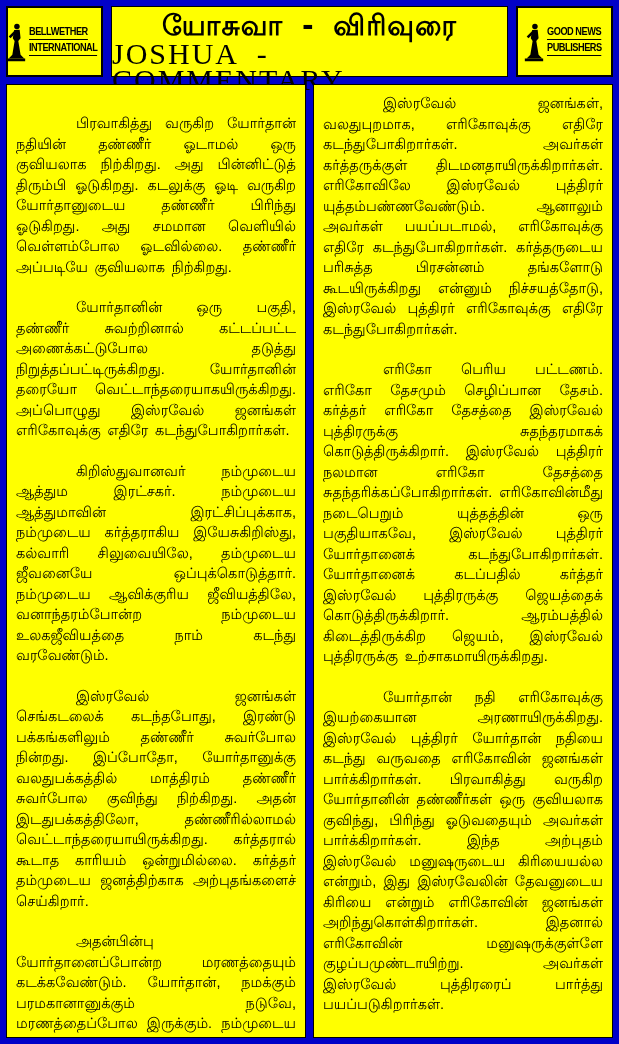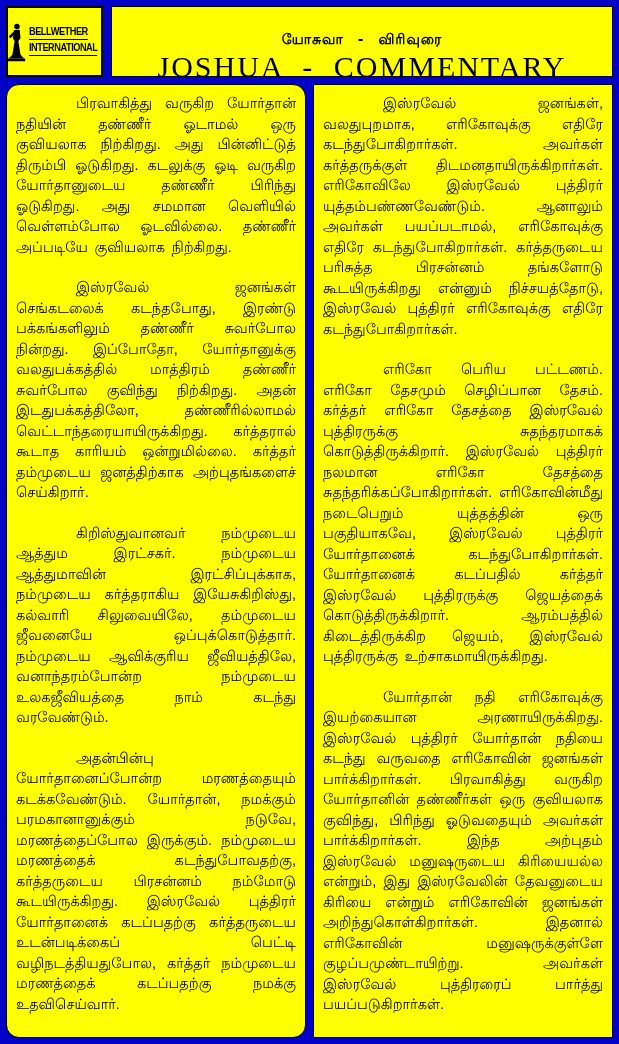--- a/index.html
+++ b/index.html
@@ -57,21 +57,21 @@
     border: 1px solid #000;
     display: flex;
     flex-direction: column;
     align-items: center;
     justify-content: center;
     gap: 3px;
   }
   .title-tamil {
     font-family: "DejaVu Sans", sans-serif;
     font-weight: bold;
-    font-size: 14px;
+    font-size: 28px;
     line-height: 24px;
     letter-spacing: 1px;
     word-spacing: 8px;
     margin-top: 24px;
   }
   .title-english {
     font-family: "Liberation Serif", "DejaVu Serif", serif;
     font-size: 30px;
     line-height: 26px;
     letter-spacing: 2px;
@@ -84,21 +84,21 @@
     flex: 1;
     min-height: 0;
   }
   .text-column {
     flex: 1;
     background: #FFFF00;
     border: 1px solid #000;
     padding: 8px 9px 6px 9px;
     overflow: hidden;
   }
-  .text-column.left { padding-top: 8px; border-radius: 13px; }
+  .text-column.left { padding-top: 28px; }
   .text-column p {
     margin: 0 0 20px 0;
     font-size: 14.5px;
     line-height: 20.5px;
     text-align: justify;
     text-indent: 60px;
     word-spacing: 2.5px;
   }
 </style>
 </head>
@@ -121,29 +121,44 @@
         <span class="logo-line">BELLWETHER</span>
         <span class="logo-line">INTERNATIONAL</span>
       </div>
     </div>
 
     <div class="title-cell">
       <div class="title-tamil">யோசுவா  -  விரிவுரை</div>
       <div class="title-english">JOSHUA -  COMMENTARY</div>
     </div>
 
+    <div class="logo-cell">
+      <svg class="logo-figure" width="22" height="44" viewBox="0 0 24 44" aria-hidden="true">
+        <g fill="#000">
+          <circle cx="13" cy="5" r="3"></circle>
+          <path d="M10 9 L16 8.5 L17 18 L14.5 21 L17 36 L21 40 L4 40 L8 36 L10.5 21 L8.5 18 Z"></path>
+          <path d="M10 10 L4 16 L6 18 L11 13 Z"></path>
+          <rect x="2" y="40" width="20" height="3"></rect>
+        </g>
+      </svg>
+      <div class="logo-text">
+        <span class="logo-line">GOOD NEWS</span>
+        <span class="logo-line">PUBLISHERS</span>
+      </div>
+    </div>
 
   </div>
 
   <div class="body-row">
 
     <div class="text-column left">
       <p>பிரவாகித்து வருகிற யோர்தான் நதியின் தண்ணீர் ஓடாமல் ஒரு குவியலாக நிற்கிறது. அது பின்னிட்டுத் திரும்பி ஓடுகிறது. கடலுக்கு ஓடி வருகிற யோர்தானுடைய தண்ணீர் பிரிந்து ஓடுகிறது. அது சமமான வெளியில் வெள்ளம்போல ஓடவில்லை. தண்ணீர் அப்படியே குவியலாக நிற்கிறது.</p>
+      <p>யோர்தானின் ஒரு பகுதி, தண்ணீர் சுவற்றினால் கட்டப்பட்ட அணைக்கட்டுபோல தடுத்து நிறுத்தப்பட்டிருக்கிறது. யோர்தானின் தரையோ வெட்டாந்தரையாகயிருக்கிறது. அப்பொழுது இஸ்ரவேல் ஜனங்கள் எரிகோவுக்கு எதிரே கடந்துபோகிறார்கள்.</p>
+      <p>கிறிஸ்துவானவர் நம்முடைய ஆத்தும இரட்சகர். நம்முடைய ஆத்துமாவின் இரட்சிப்புக்காக, நம்முடைய கர்த்தராகிய இயேசுகிறிஸ்து, கல்வாரி சிலுவையிலே, தம்முடைய ஜீவனையே ஒப்புக்கொடுத்தார். நம்முடைய ஆவிக்குரிய ஜீவியத்திலே, வனாந்தரம்போன்ற நம்முடைய உலகஜீவியத்தை நாம் கடந்து வரவேண்டும்.</p>
       <p>இஸ்ரவேல் ஜனங்கள் செங்கடலைக் கடந்தபோது, இரண்டு பக்கங்களிலும் தண்ணீர் சுவர்போல நின்றது. இப்போதோ, யோர்தானுக்கு வலதுபக்கத்தில் மாத்திரம் தண்ணீர் சுவர்போல குவிந்து நிற்கிறது. அதன் இடதுபக்கத்திலோ, தண்ணீரில்லாமல் வெட்டாந்தரையாயிருக்கிறது. கர்த்தரால் கூடாத காரியம் ஒன்றுமில்லை. கர்த்தர் தம்முடைய ஜனத்திற்காக அற்புதங்களைச் செய்கிறார்.</p>
-      <p>கிறிஸ்துவானவர் நம்முடைய ஆத்தும இரட்சகர். நம்முடைய ஆத்துமாவின் இரட்சிப்புக்காக, நம்முடைய கர்த்தராகிய இயேசுகிறிஸ்து, கல்வாரி சிலுவையிலே, தம்முடைய ஜீவனையே ஒப்புக்கொடுத்தார். நம்முடைய ஆவிக்குரிய ஜீவியத்திலே, வனாந்தரம்போன்ற நம்முடைய உலகஜீவியத்தை நாம் கடந்து வரவேண்டும்.</p>
       <p>அதன்பின்பு யோர்தானைப்போன்ற மரணத்தையும் கடக்கவேண்டும். யோர்தான், நமக்கும் பரமகானானுக்கும் நடுவே, மரணத்தைப்போல இருக்கும். நம்முடைய மரணத்தைக் கடந்துபோவதற்கு, கர்த்தருடைய பிரசன்னம் நம்மோடு கூடயிருக்கிறது. இஸ்ரவேல் புத்திரர் யோர்தானைக் கடப்பதற்கு கர்த்தருடைய உடன்படிக்கைப் பெட்டி வழிநடத்தியதுபோல, கர்த்தர் நம்முடைய மரணத்தைக் கடப்பதற்கு நமக்கு உதவிசெய்வார்.</p>
     </div>
 
     <div class="text-column right">
       <p>இஸ்ரவேல் ஜனங்கள், வலதுபுறமாக, எரிகோவுக்கு எதிரே கடந்துபோகிறார்கள். அவர்கள் கர்த்தருக்குள் திடமனதாயிருக்கிறார்கள். எரிகோவிலே இஸ்ரவேல் புத்திரர் யுத்தம்பண்ணவேண்டும். ஆனாலும் அவர்கள் பயப்படாமல், எரிகோவுக்கு எதிரே கடந்துபோகிறார்கள். கர்த்தருடைய பரிசுத்த பிரசன்னம் தங்களோடு கூடயிருக்கிறது என்னும் நிச்சயத்தோடு, இஸ்ரவேல் புத்திரர் எரிகோவுக்கு எதிரே கடந்துபோகிறார்கள்.</p>
       <p>எரிகோ பெரிய பட்டணம். எரிகோ தேசமும் செழிப்பான தேசம். கர்த்தர் எரிகோ தேசத்தை இஸ்ரவேல் புத்திரருக்கு சுதந்தரமாகக் கொடுத்திருக்கிறார். இஸ்ரவேல் புத்திரர் நலமான எரிகோ தேசத்தை சுதந்தரிக்கப்போகிறார்கள். எரிகோவின்மீது நடைபெறும் யுத்தத்தின் ஒரு பகுதியாகவே, இஸ்ரவேல் புத்திரர் யோர்தானைக் கடந்துபோகிறார்கள். யோர்தானைக் கடப்பதில் கர்த்தர் இஸ்ரவேல் புத்திரருக்கு ஜெயத்தைக் கொடுத்திருக்கிறார். ஆரம்பத்தில் கிடைத்திருக்கிற ஜெயம், இஸ்ரவேல் புத்திரருக்கு உற்சாகமாயிருக்கிறது.</p>
       <p>யோர்தான் நதி எரிகோவுக்கு இயற்கையான அரணாயிருக்கிறது. இஸ்ரவேல் புத்திரர் யோர்தான் நதியை கடந்து வருவதை எரிகோவின் ஜனங்கள் பார்க்கிறார்கள். பிரவாகித்து வருகிற யோர்தானின் தண்ணீர்கள் ஒரு குவியலாக குவிந்து, பிரிந்து ஓடுவதையும் அவர்கள் பார்க்கிறார்கள். இந்த அற்புதம் இஸ்ரவேல் மனுஷருடைய கிரியையல்ல என்றும், இது இஸ்ரவேலின் தேவனுடைய கிரியை என்றும் எரிகோவின் ஜனங்கள் அறிந்துகொள்கிறார்கள். இதனால் எரிகோவின் மனுஷருக்குள்ளே குழப்பமுண்டாயிற்று. அவர்கள் இஸ்ரவேல் புத்திரரைப் பார்த்து பயப்படுகிறார்கள்.</p>
     </div>
 
   </div>

